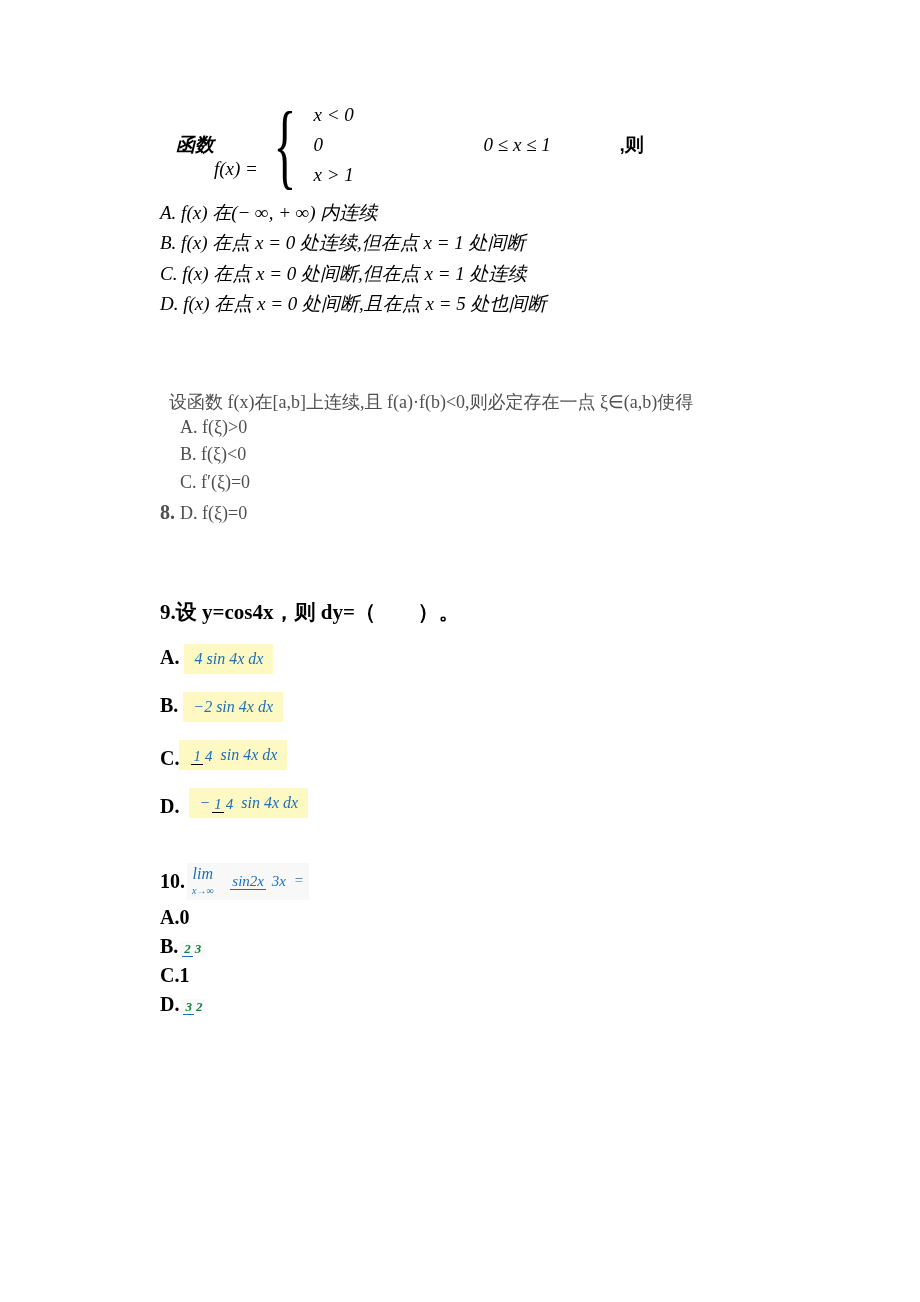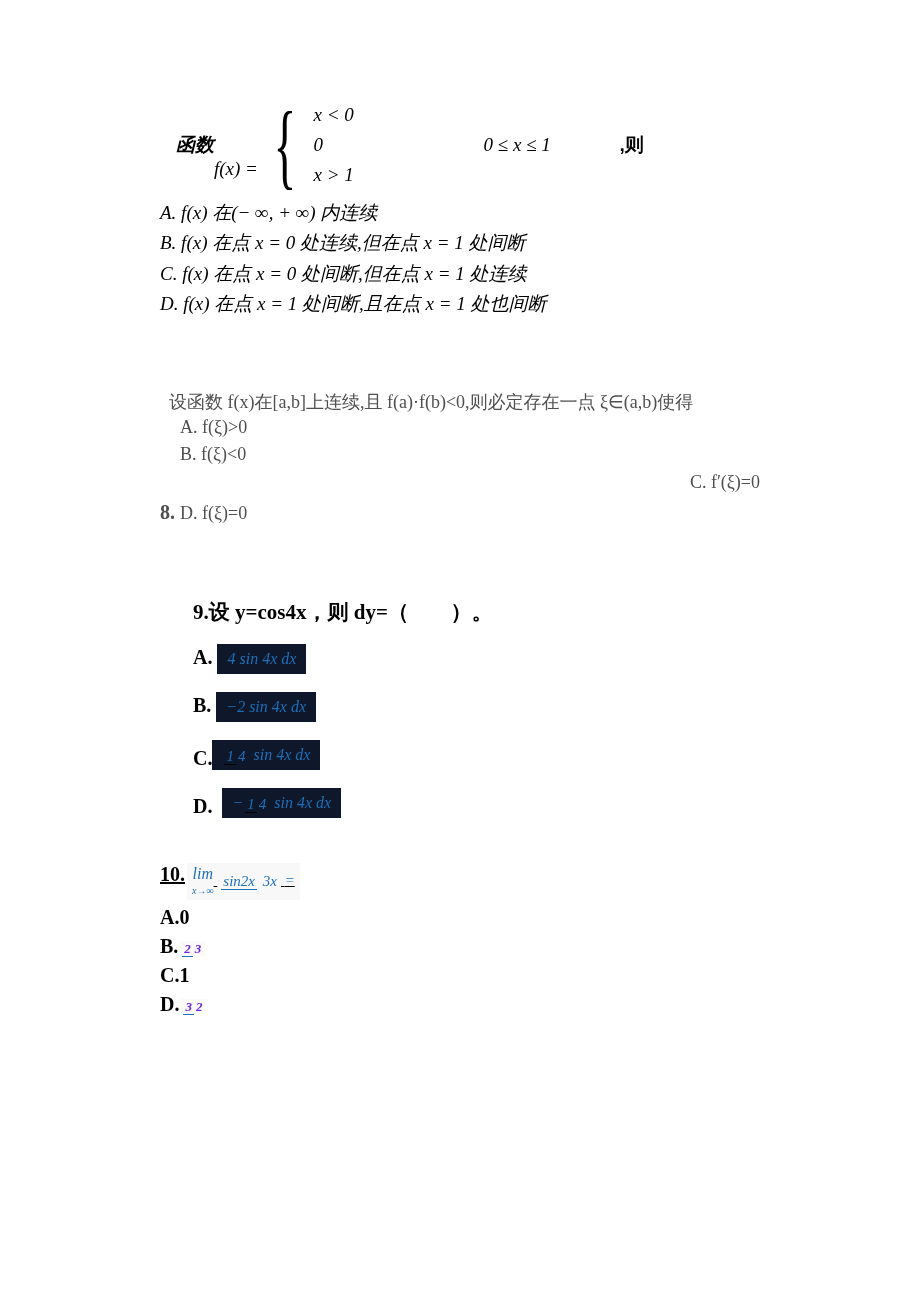--- a/index.html
+++ b/index.html
@@ -77,65 +77,63 @@
 }
 .q8label {
   font-family: "Times New Roman", serif;
   font-weight: bold;
   font-size: 20px;
   display: inline-block;
   width: 24px;
 }
 .q9 {
   margin-top: 70px;
-  margin-left: 33px;
 }
 .q9 .stem {
   font-family: "SimSun", serif;
   font-size: 21px;
   font-weight: bold;
 }
 .option {
   margin-top: 18px;
   font-size: 20px;
 }
 .option .olabel {
   font-weight: bold;
   font-size: 20px;
 }
 .grayimg {
   display: inline-block;
-  background: #0f172a;
+  background: #fef9c3;
   color: #1d6fb8;
   font-family: "KaTeX","Times New Roman",serif;
   font-size: 16px;
   padding: 6px 10px;
   vertical-align: middle;
   font-style: italic;
 }
 .grayimg .frac-inline .num,
 .grayimg .frac-inline .den { color: #1d6fb8; }
 .q10 {
   margin-top: 45px;
   font-size: 20px;
 }
 .q10 .q10row {
   display: flex;
-  align-items: flex-start;
-  text-decoration: underline;
+  align-items: center;
 }
 .q10 .q10num {
   font-weight: bold;
 }
 .limbox {
   display:inline-block; background:#f8f8f8; padding:3px 5px; color:#1d6fb8; font-style:italic; font-family:"Times New Roman",serif; font-size:15px; margin-left:2px;
 }
 .q10opt { margin-top:6px; font-weight:bold; }
 .smallfrac {
-  display:inline-block; background:#fafafa; color:#6d28d9; font-style:italic; font-size:13px; text-align:left; line-height:1; vertical-align:middle; margin-left:2px; padding:1px 2px;
+  display:inline-block; background:#fafafa; color:#15803d; font-style:italic; font-size:13px; text-align:left; line-height:1; vertical-align:middle; margin-left:2px; padding:1px 2px;
 }
 .smallfrac .num{border-bottom:1px solid #1d6fb8; padding:0 2px;}
 .smallfrac .den{padding:0 2px;}
 .italic{font-style:italic;}
 </style>
 </head>
 <body>
 
 <div class="content">
 
@@ -155,29 +153,29 @@
         <span class="piecewise-row">
           <span class="col-right italic">x &gt; 1</span>
         </span>
       </span>
       <span class="bold"> ,则</span>
     </div>
     <div class="choices">
       <div class="choice-line italic">A. f(x) 在(− ∞, + ∞) 内连续</div>
       <div class="choice-line italic">B. f(x) 在点 x = 0 处连续,但在点 x = 1 处间断</div>
       <div class="choice-line italic">C. f(x) 在点 x = 0 处间断,但在点 x = 1 处连续</div>
-      <div class="choice-line italic">D. f(x) 在点 x = 1 处间断,且在点 x = 1 处也间断</div>
+      <div class="choice-line italic">D. f(x) 在点 x = 0 处间断,且在点 x = 5 处也间断</div>
     </div>
   </div>
 
   <div class="q8">
     <div class="faint" style="white-space:pre;">  设函数 f(x)在[a,b]上连续,且 f(a)·f(b)&lt;0,则必定存在一点 ξ∈(a,b)使得</div>
     <div class="opt-line faint" style="margin-left:20px;">A. f(ξ)&gt;0</div>
     <div class="opt-line faint" style="margin-left:20px;">B. f(ξ)&lt;0</div>
-    <div class="opt-line faint" style="margin-left:20px;text-align:right;">C. f′(ξ)=0</div>
+    <div class="opt-line faint" style="margin-left:20px;">C. f′(ξ)=0</div>
     <div class="opt-line faint">
       <span class="q8label">8.</span><span style="margin-left:-4px;">D. f(ξ)=0</span>
     </div>
   </div>
 
   <div class="q9">
     <div class="stem">
       <span>9.</span><span>设 y=cos4x，则 dy=（　　）。</span>
     </div>
     <div class="option">
@@ -203,21 +201,21 @@
   </div>
 
   <div class="q10">
     <div class="q10row">
       <span class="q10num">10.</span>
       <span class="limbox">
         <span style="display:inline-block;text-align:center;vertical-align:middle;line-height:1;">
           <span style="font-size:16px;">lim</span><br>
           <span style="font-size:10px;">x→∞</span>
         </span>
-        <span class="frac-inline" style="margin-left:4px;">
+        <span class="frac-inline" style="margin-left:13px;">
           <span class="num" style="border-color:#1d6fb8;">sin2x</span>
           <span class="den">3x</span>
         </span>
         <span> =</span>
       </span>
     </div>
     <div class="q10opt">A.0</div>
     <div class="q10opt">
       <span>B.</span><span class="smallfrac"><span class="num">2</span><span class="den">3</span></span>
     </div>

